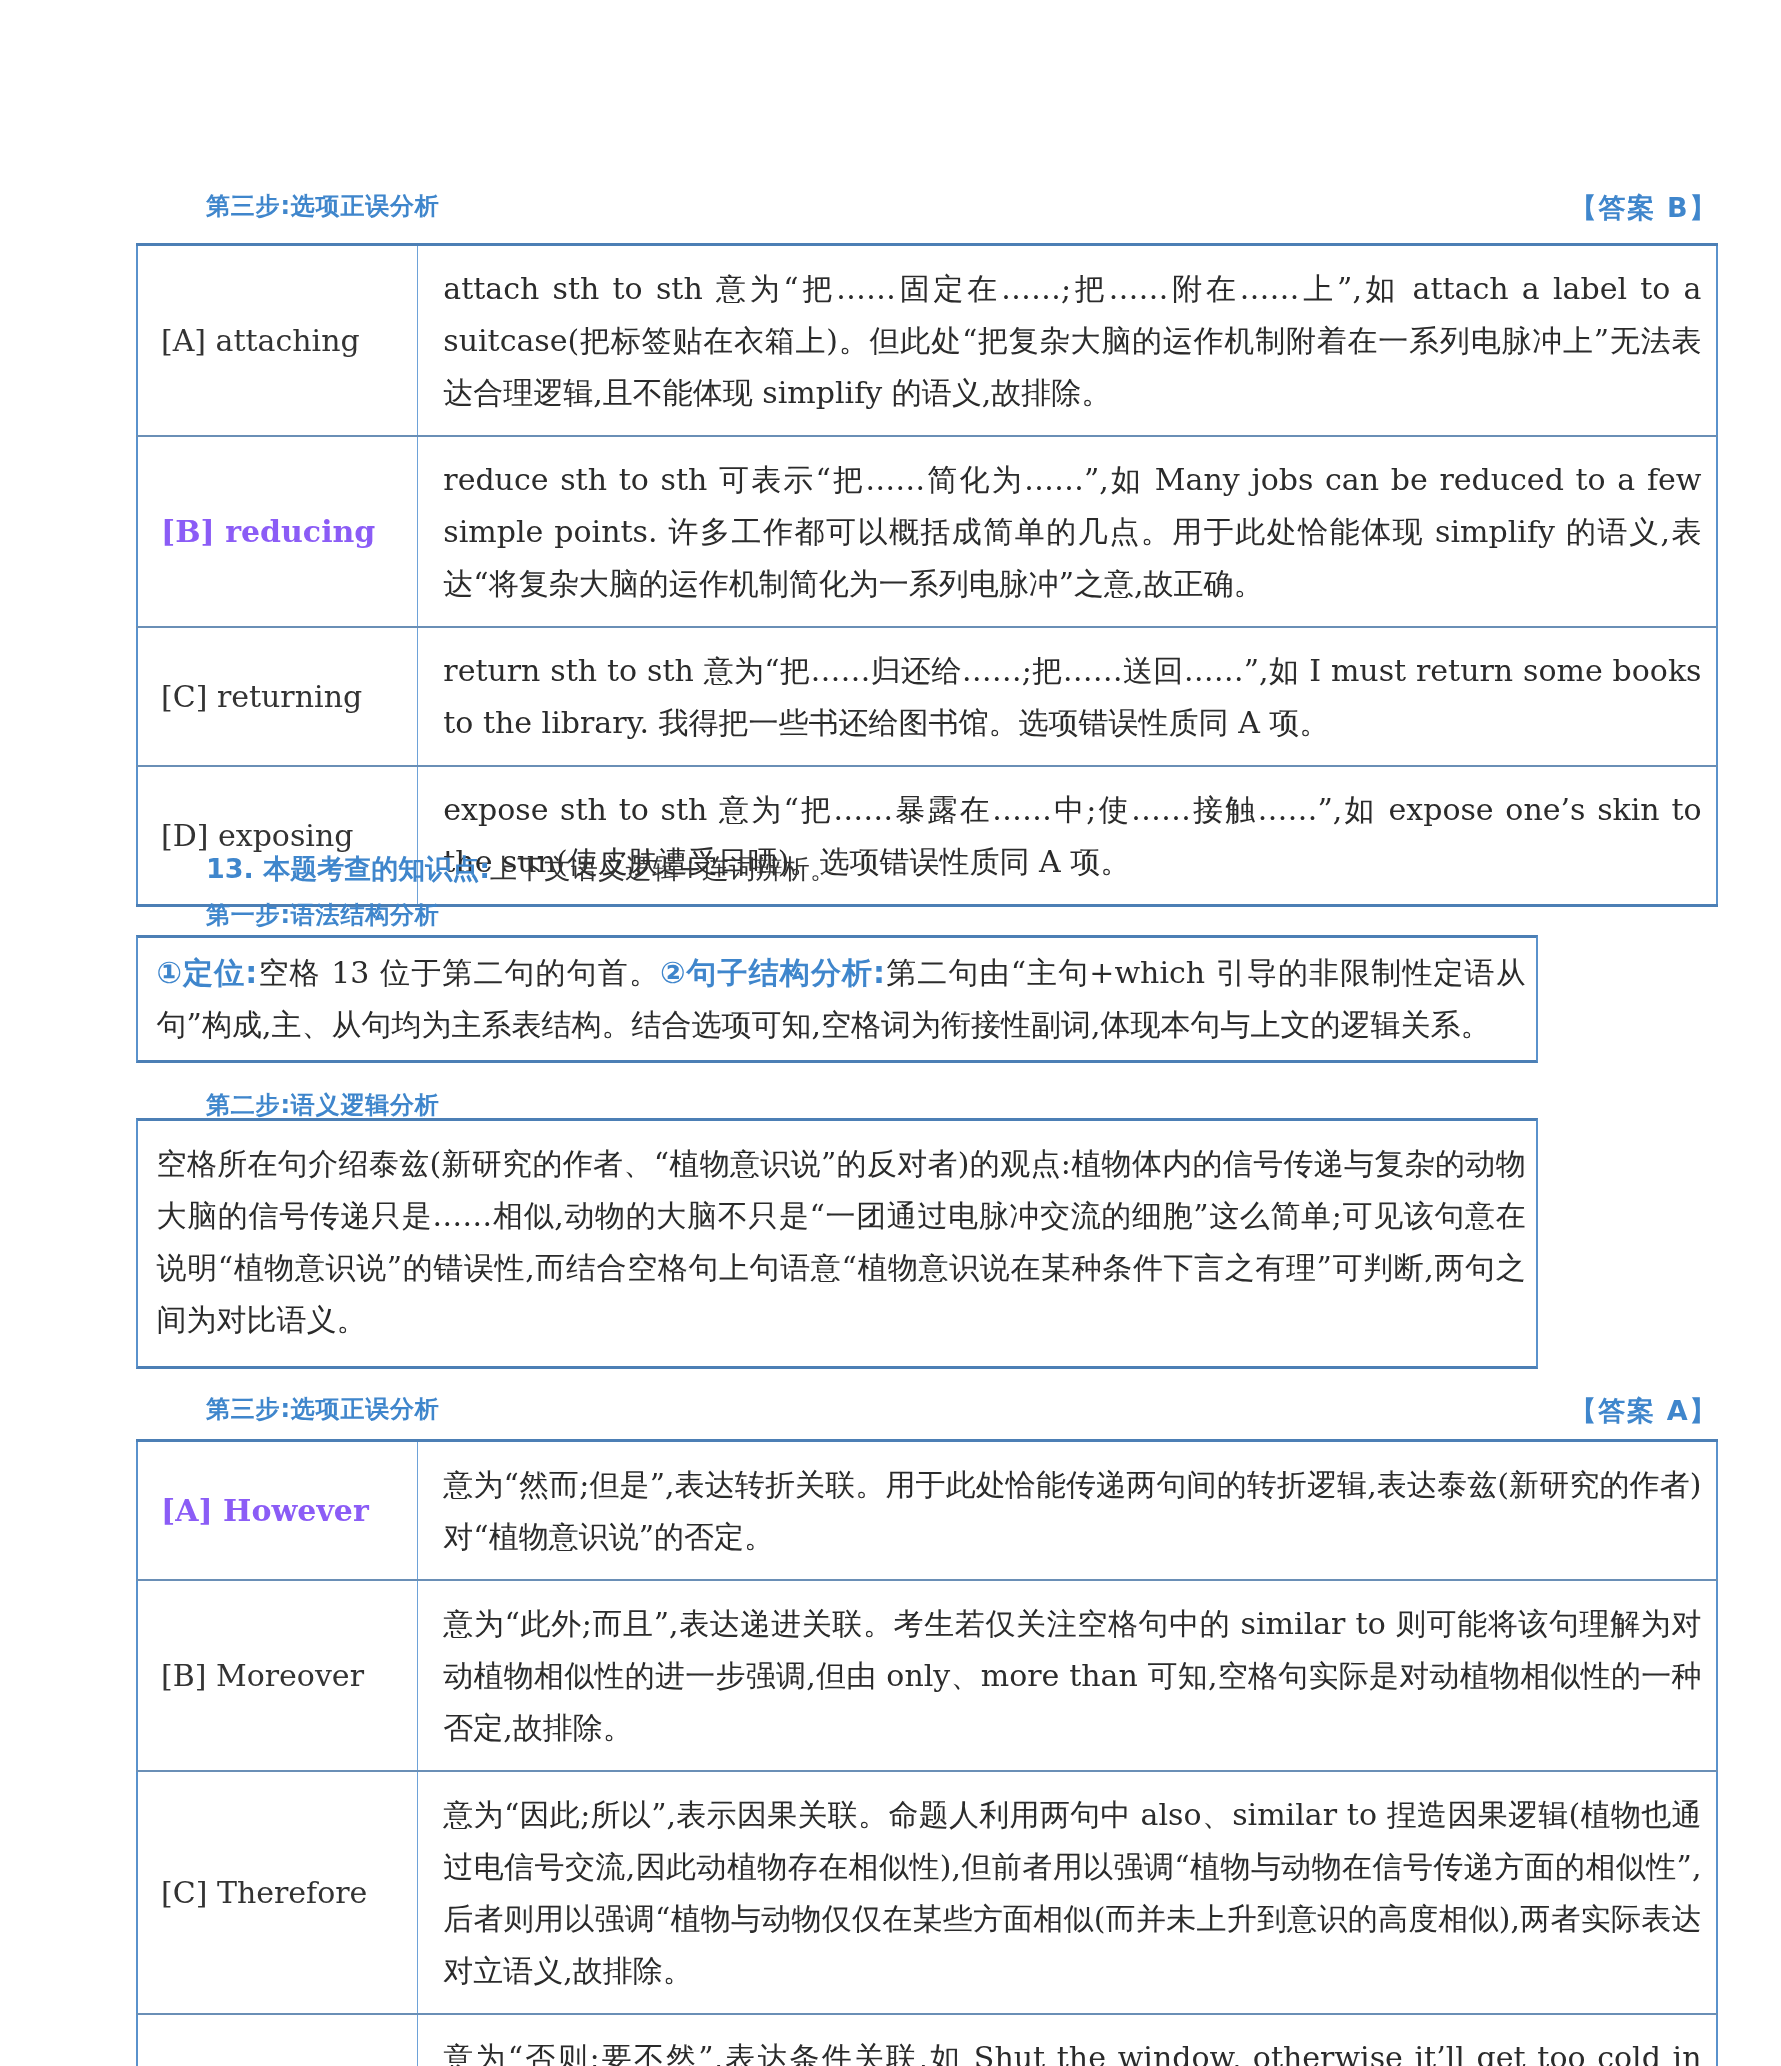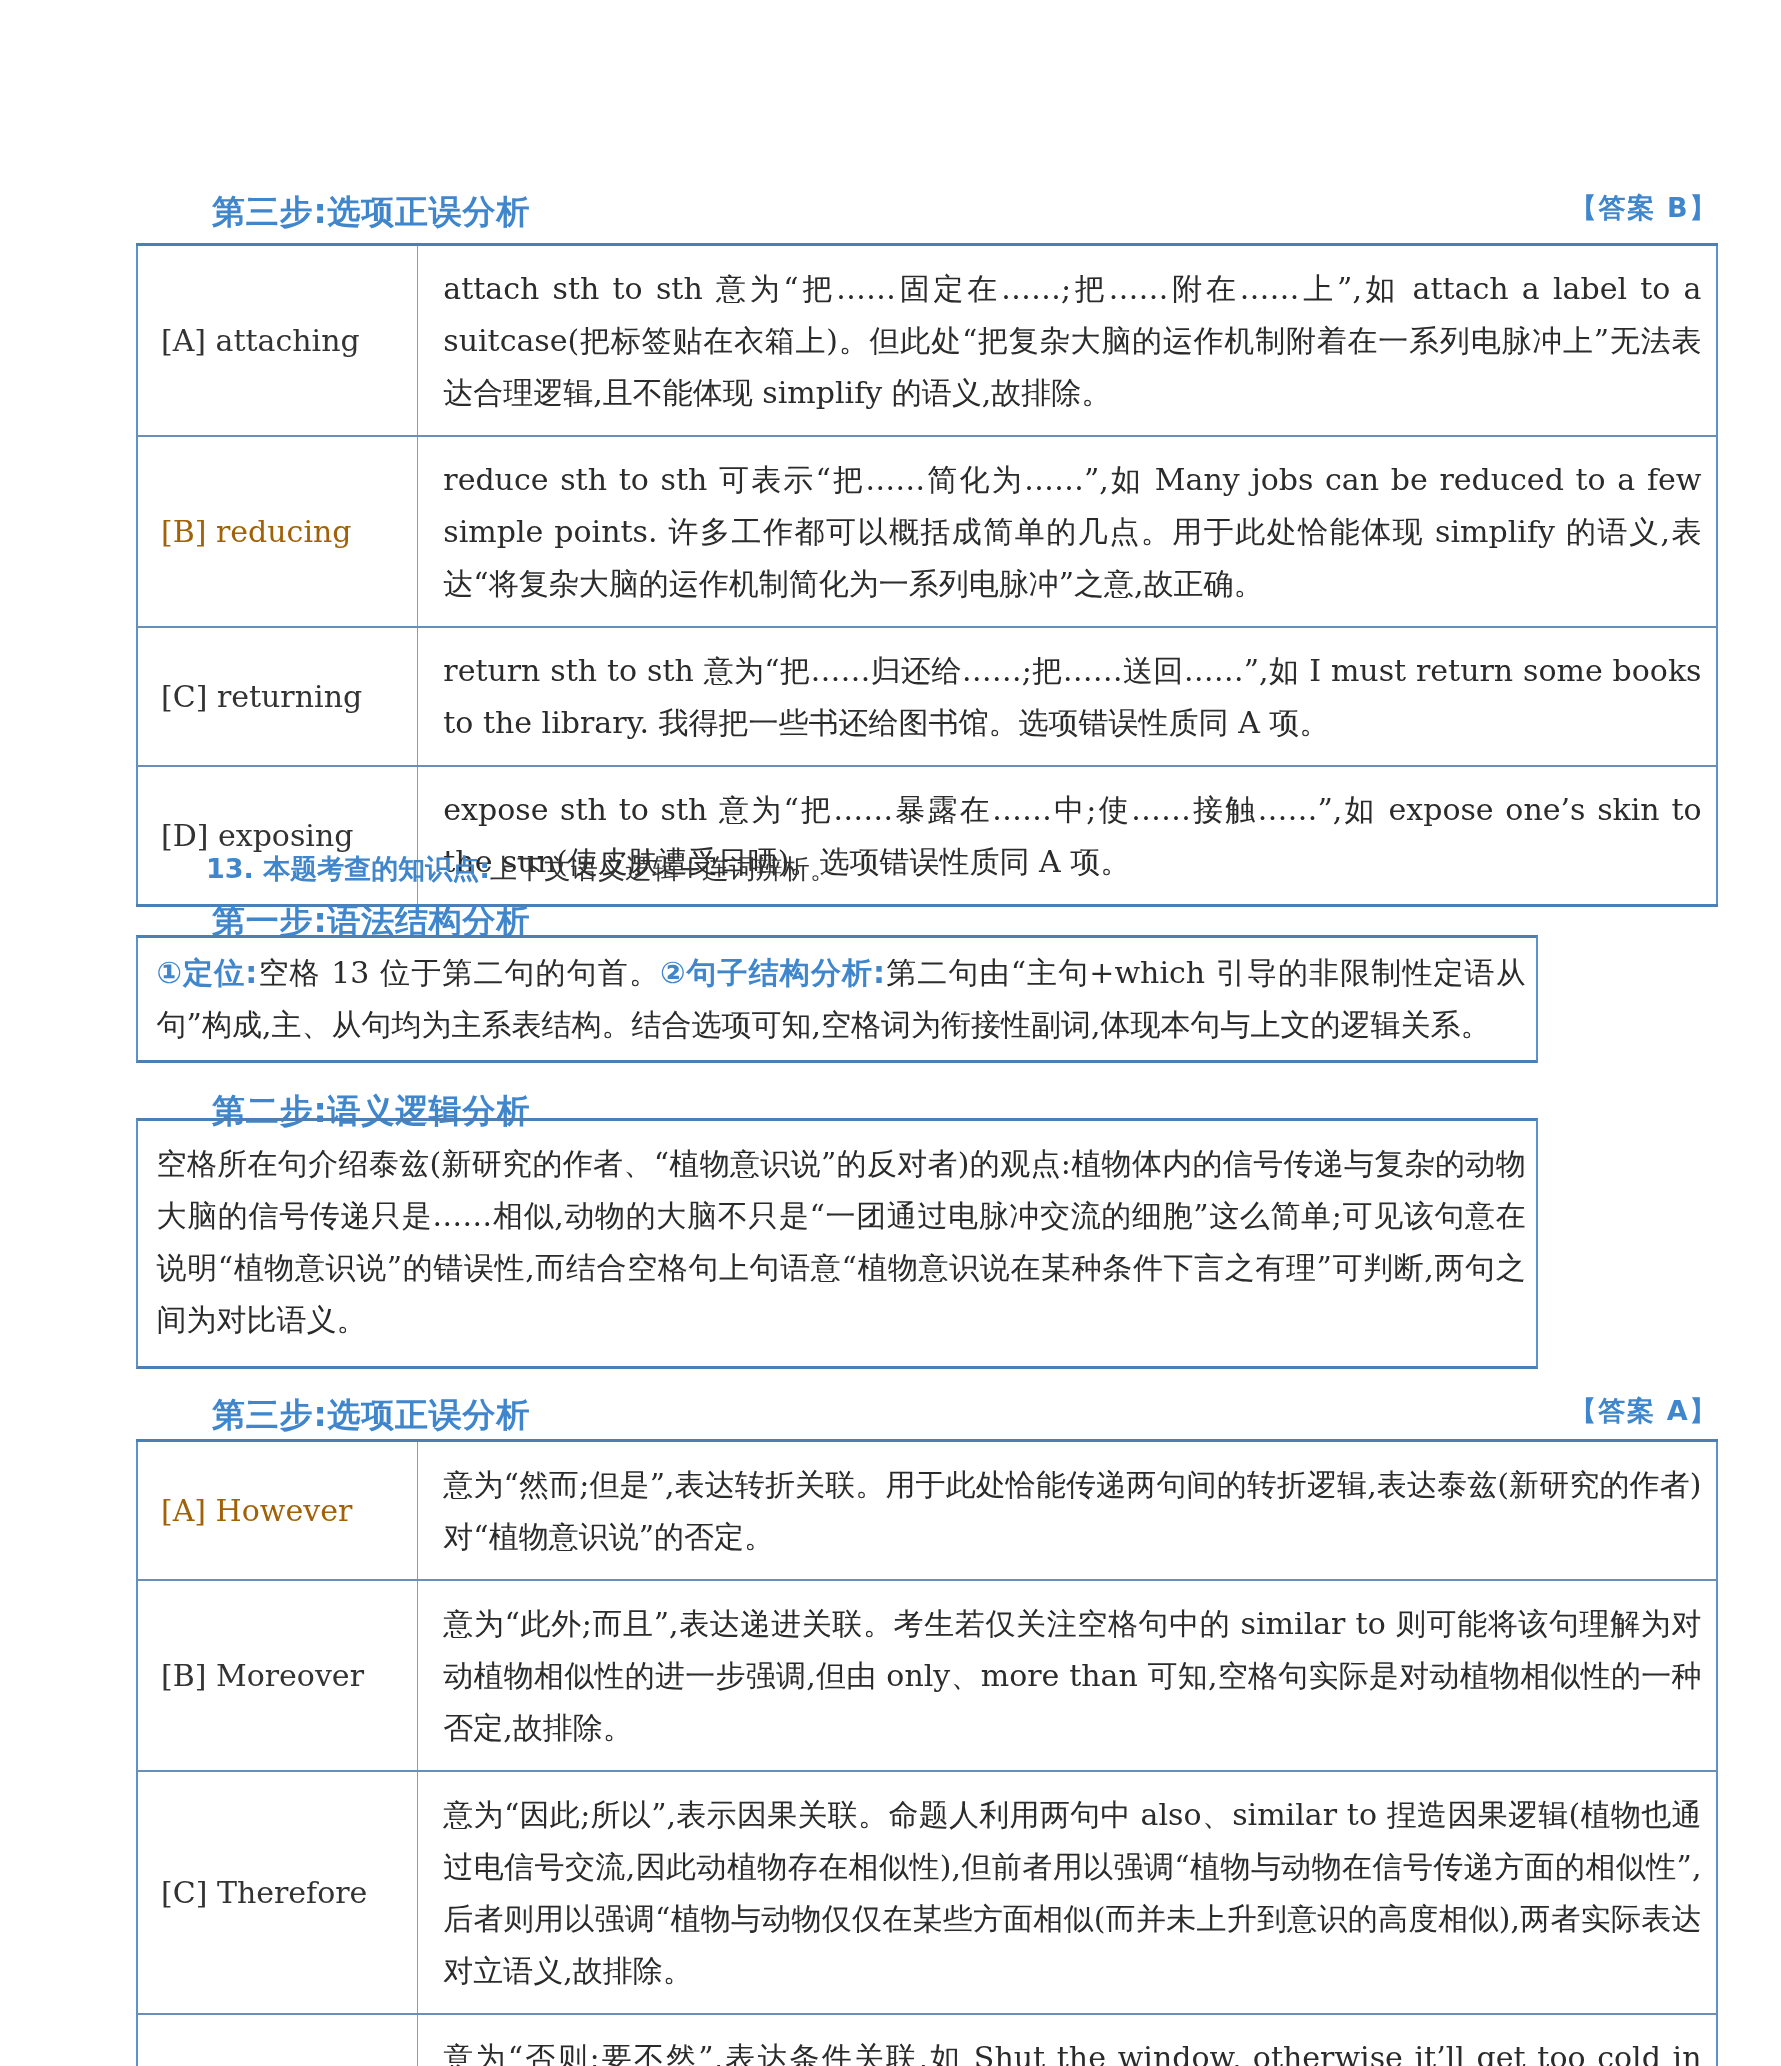--- a/index.html
+++ b/index.html
@@ -4,21 +4,21 @@
 <style>
   html, body { margin: 0; padding: 0; background: #ffffff; }
   body {
     width: 1781px; height: 2649px; position: relative; overflow: hidden;
     font-family: "DejaVu Serif", "Liberation Serif", serif;
     color: #2b2b2b;
   }
   .page { position: absolute; left: 136px; top: 0; width: 1582px; }
   .step-heading {
     position: absolute; left: 70px; font-family: "DejaVu Sans", sans-serif;
-    font-size: 33px; font-weight: bold; color: #3f86cc; letter-spacing: 0.8px; margin-left: 6px;
+    font-size: 24px; font-weight: bold; color: #3f86cc; letter-spacing: 0.8px;
   }
   .answer-badge {
     position: absolute; right: 0; font-family: "DejaVu Sans", sans-serif;
     font-size: 27px; font-weight: bold; color: #3f86cc; letter-spacing: 1.7px;
   }
   .q-line {
     position: absolute; left: 70px; font-size: 27px; white-space: nowrap;
   }
   .q-line .q-label { font-family: "DejaVu Sans", sans-serif; font-weight: bold; color: #3f86cc; }
   .q-line .q-value { color: #333; margin-top: 48px; }
@@ -27,21 +27,21 @@
     position: absolute; left: 0; width: 1582px; border-collapse: collapse;
     border-top: 3.7px solid #4c7fb5; border-bottom: 3.7px solid #4c7fb5;
     border-left: 2.1px solid #5a92cc; border-right: 2.1px solid #5a92cc;
   }
   table.opt td { vertical-align: middle; }
   table.opt tr + tr td { border-top: 2.9px solid #6a8fb6; }
   td.opt-label {
     width: 248px; padding: 0 8.3px 0 23px; font-size: 30px; color: #333;
     border-right: 1.7px solid #6ea2d8; white-space: nowrap;
   }
-  td.opt-label.correct { color: #a16207; font-weight: normal; }
+  td.opt-label.correct { color: #8b5cf6; font-weight: bold; }
   td.opt-text {
     padding: 16.5px 14.5px 16.5px 25px; font-size: 30px; line-height: 52px;
     color: #2b2b2b; text-align: justify;
   }
   .box {
     position: absolute; left: 0; width: 1402px; box-sizing: border-box;
     border-top: 3.7px solid #4c7fb5; border-bottom: 3.7px solid #4c7fb5;
     border-left: 2.1px solid #5a92cc; border-right: 2.1px solid #5a92cc;
     padding: 9px 10.3px 9px 18.6px; font-size: 30px; line-height: 52px; color: #2b2b2b;
     text-align: justify;

